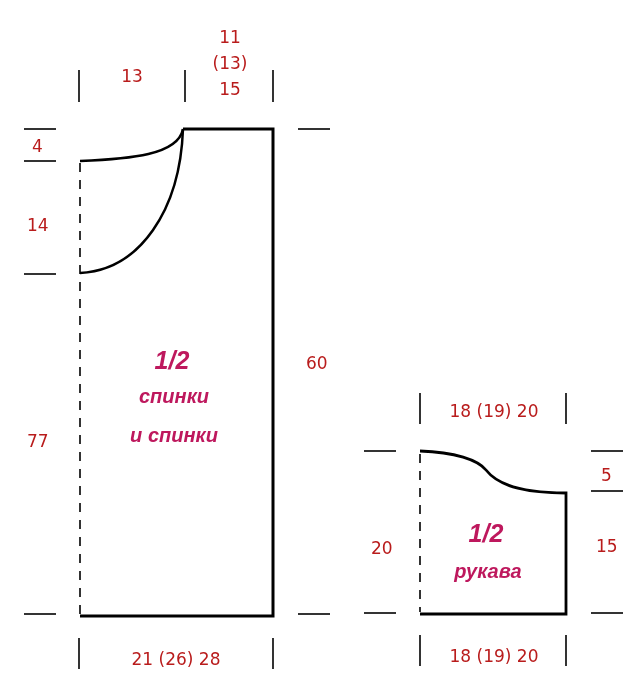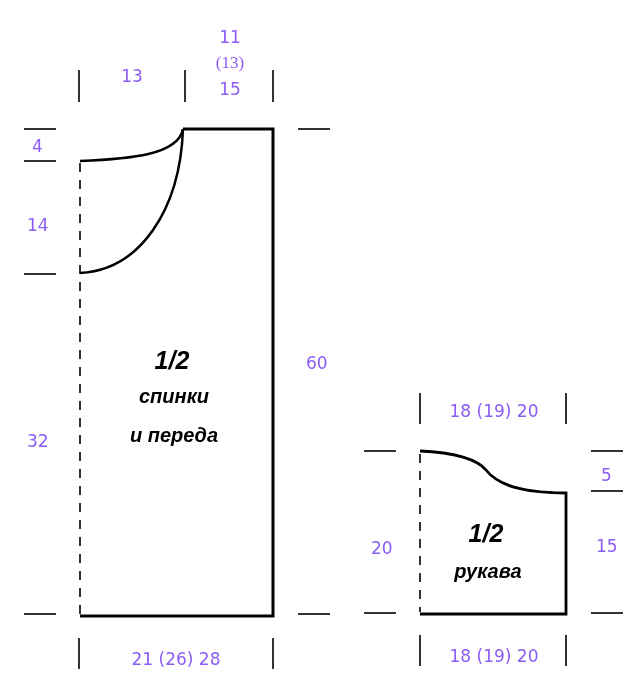--- a/index.html
+++ b/index.html
@@ -1,20 +1,20 @@
 <!DOCTYPE html>
 <html><head>
 <meta charset="utf-8">
 <style>
   html, body { margin: 0; padding: 0; background: #ffffff; }
   body { width: 632px; height: 690px; position: relative; overflow: hidden; font-family: "DejaVu Sans", sans-serif; }
   svg { position: absolute; left: 0; top: 0; }
-  .lbl { position: absolute; font-family: "DejaVu Sans", sans-serif; font-size: 17px; color: #8b5cf6; line-height: 20px; white-space: nowrap; }
+  .lbl { position: absolute; font-family: "DejaVu Sans", sans-serif; font-size: 17px; color: #b91c1c; line-height: 20px; white-space: nowrap; }
   .c { transform: translateX(-50%); text-align: center; }
-  .title { position: absolute; font-family: "Liberation Sans", sans-serif; font-weight: bold; font-style: italic; color: #000000; text-align: center; transform: translateX(-50%); white-space: nowrap; line-height: 30px; }
+  .title { position: absolute; font-family: "Liberation Sans", sans-serif; font-weight: bold; font-style: italic; color: #be185d; text-align: center; transform: translateX(-50%); white-space: nowrap; line-height: 30px; }
   .t1 { font-size: 25px; }
   .t2 { font-size: 20px; }
 </style>
 </head>
 <body>
 
 <svg width="632" height="690" viewBox="0 0 632 690">
 
   <g fill="none" stroke="#000" stroke-width="3">
 
@@ -69,31 +69,31 @@
     <line x1="591" y1="613" x2="623" y2="613"></line>
   </g>
   <g stroke="#000" stroke-width="1.6">
     <line x1="420" y1="635" x2="420" y2="666"></line>
     <line x1="566" y1="635" x2="566" y2="666"></line>
   </g>
 </svg>
 
 <div class="lbl c" style="left:132px; top:66px;">13</div>
 <div class="lbl c" style="left:230px; top:27px;">11</div>
-<div class="lbl c" style="left:230px; top:53px;font-family:Liberation Serif, serif;">(13)</div>
+<div class="lbl c" style="left:230px; top:53px;">(13)</div>
 <div class="lbl c" style="left:230px; top:79px;">15</div>
 <div class="lbl" style="left:32px; top:136px;">4</div>
 <div class="lbl" style="left:27px; top:215px;">14</div>
-<div class="lbl" style="left:27px; top:431px;">32</div>
+<div class="lbl" style="left:27px; top:431px;">77</div>
 <div class="lbl" style="left:306px; top:353px;">60</div>
 <div class="lbl c" style="left:176px; top:649px;">21 (26) 28</div>
 
 <div class="title t1" style="left:172px; top:345px;">1/2</div>
 <div class="title t2" style="left:174px; top:381px;">спинки</div>
-<div class="title t2" style="left:174px; top:420px;">и переда</div>
+<div class="title t2" style="left:174px; top:420px;">и спинки</div>
 
 <div class="lbl c" style="left:494px; top:401px;">18 (19) 20</div>
 <div class="lbl" style="left:601px; top:465px;">5</div>
 <div class="lbl" style="left:371px; top:538px;">20</div>
 <div class="lbl" style="left:596px; top:536px;">15</div>
 <div class="lbl c" style="left:494px; top:646px;">18 (19) 20</div>
 
 <div class="title t1" style="left:486px; top:518px;">1/2</div>
 <div class="title t2" style="left:488px; top:556px;text-align:right;">рукава</div>
 

